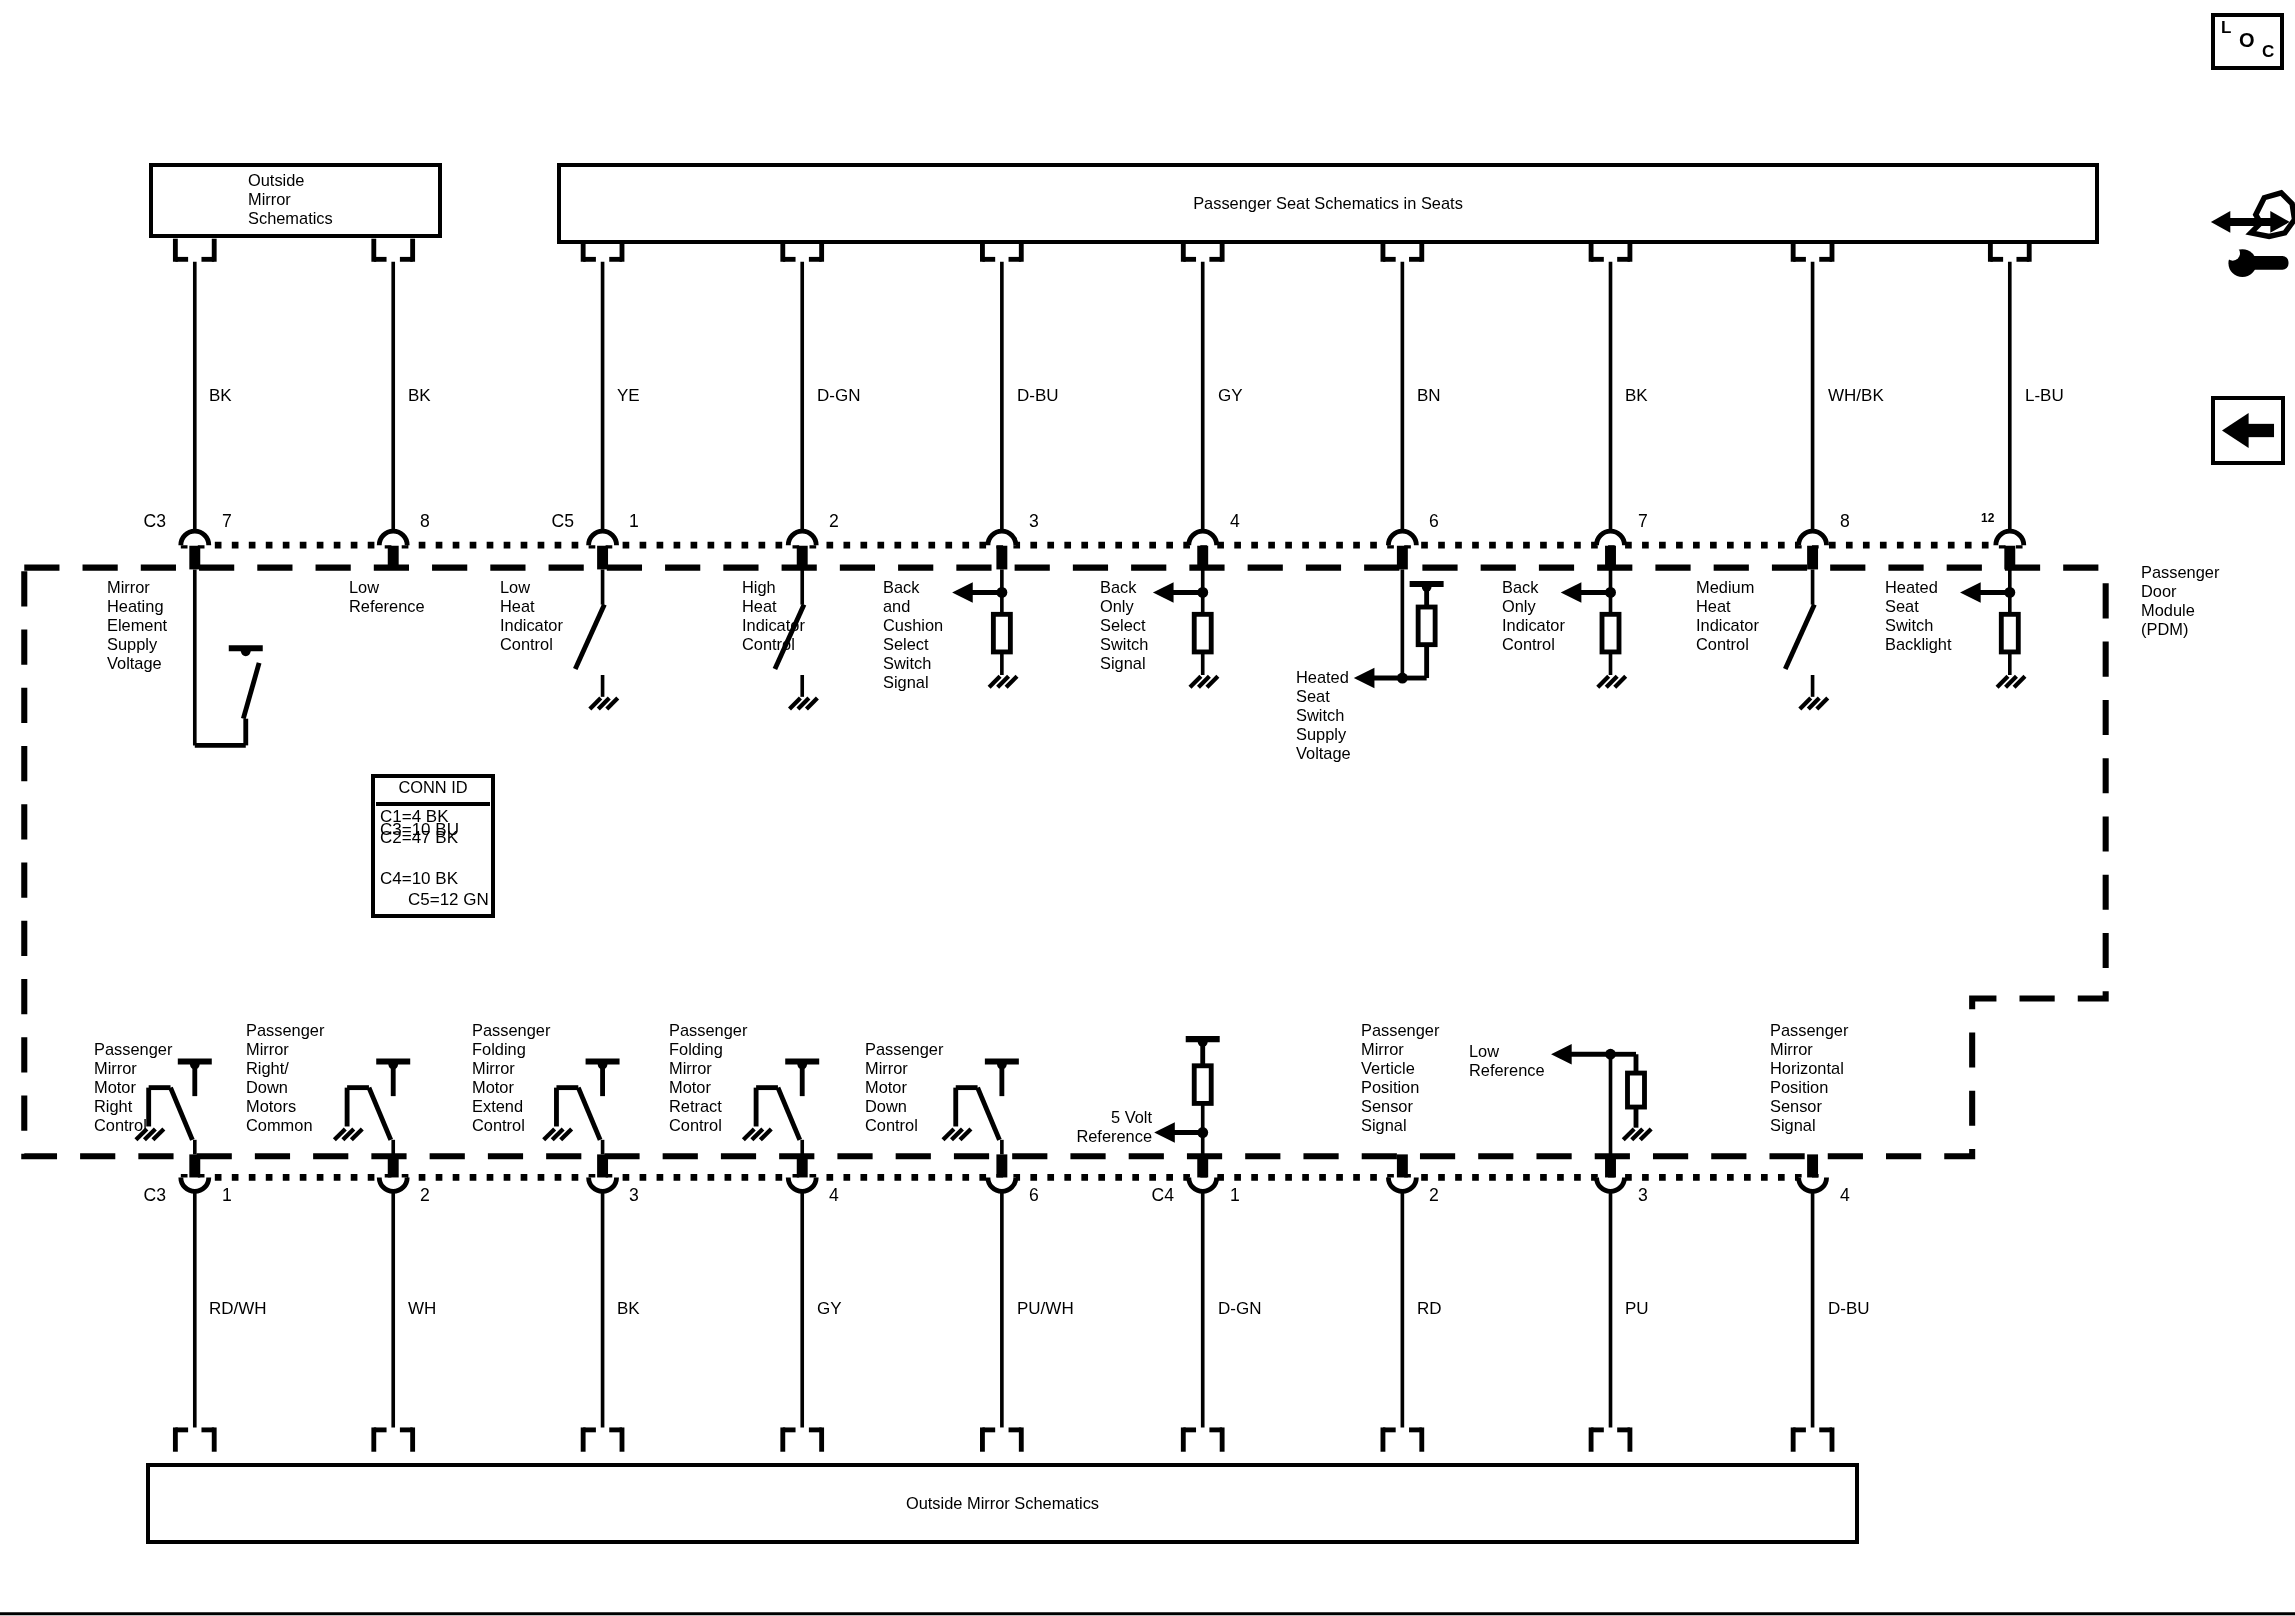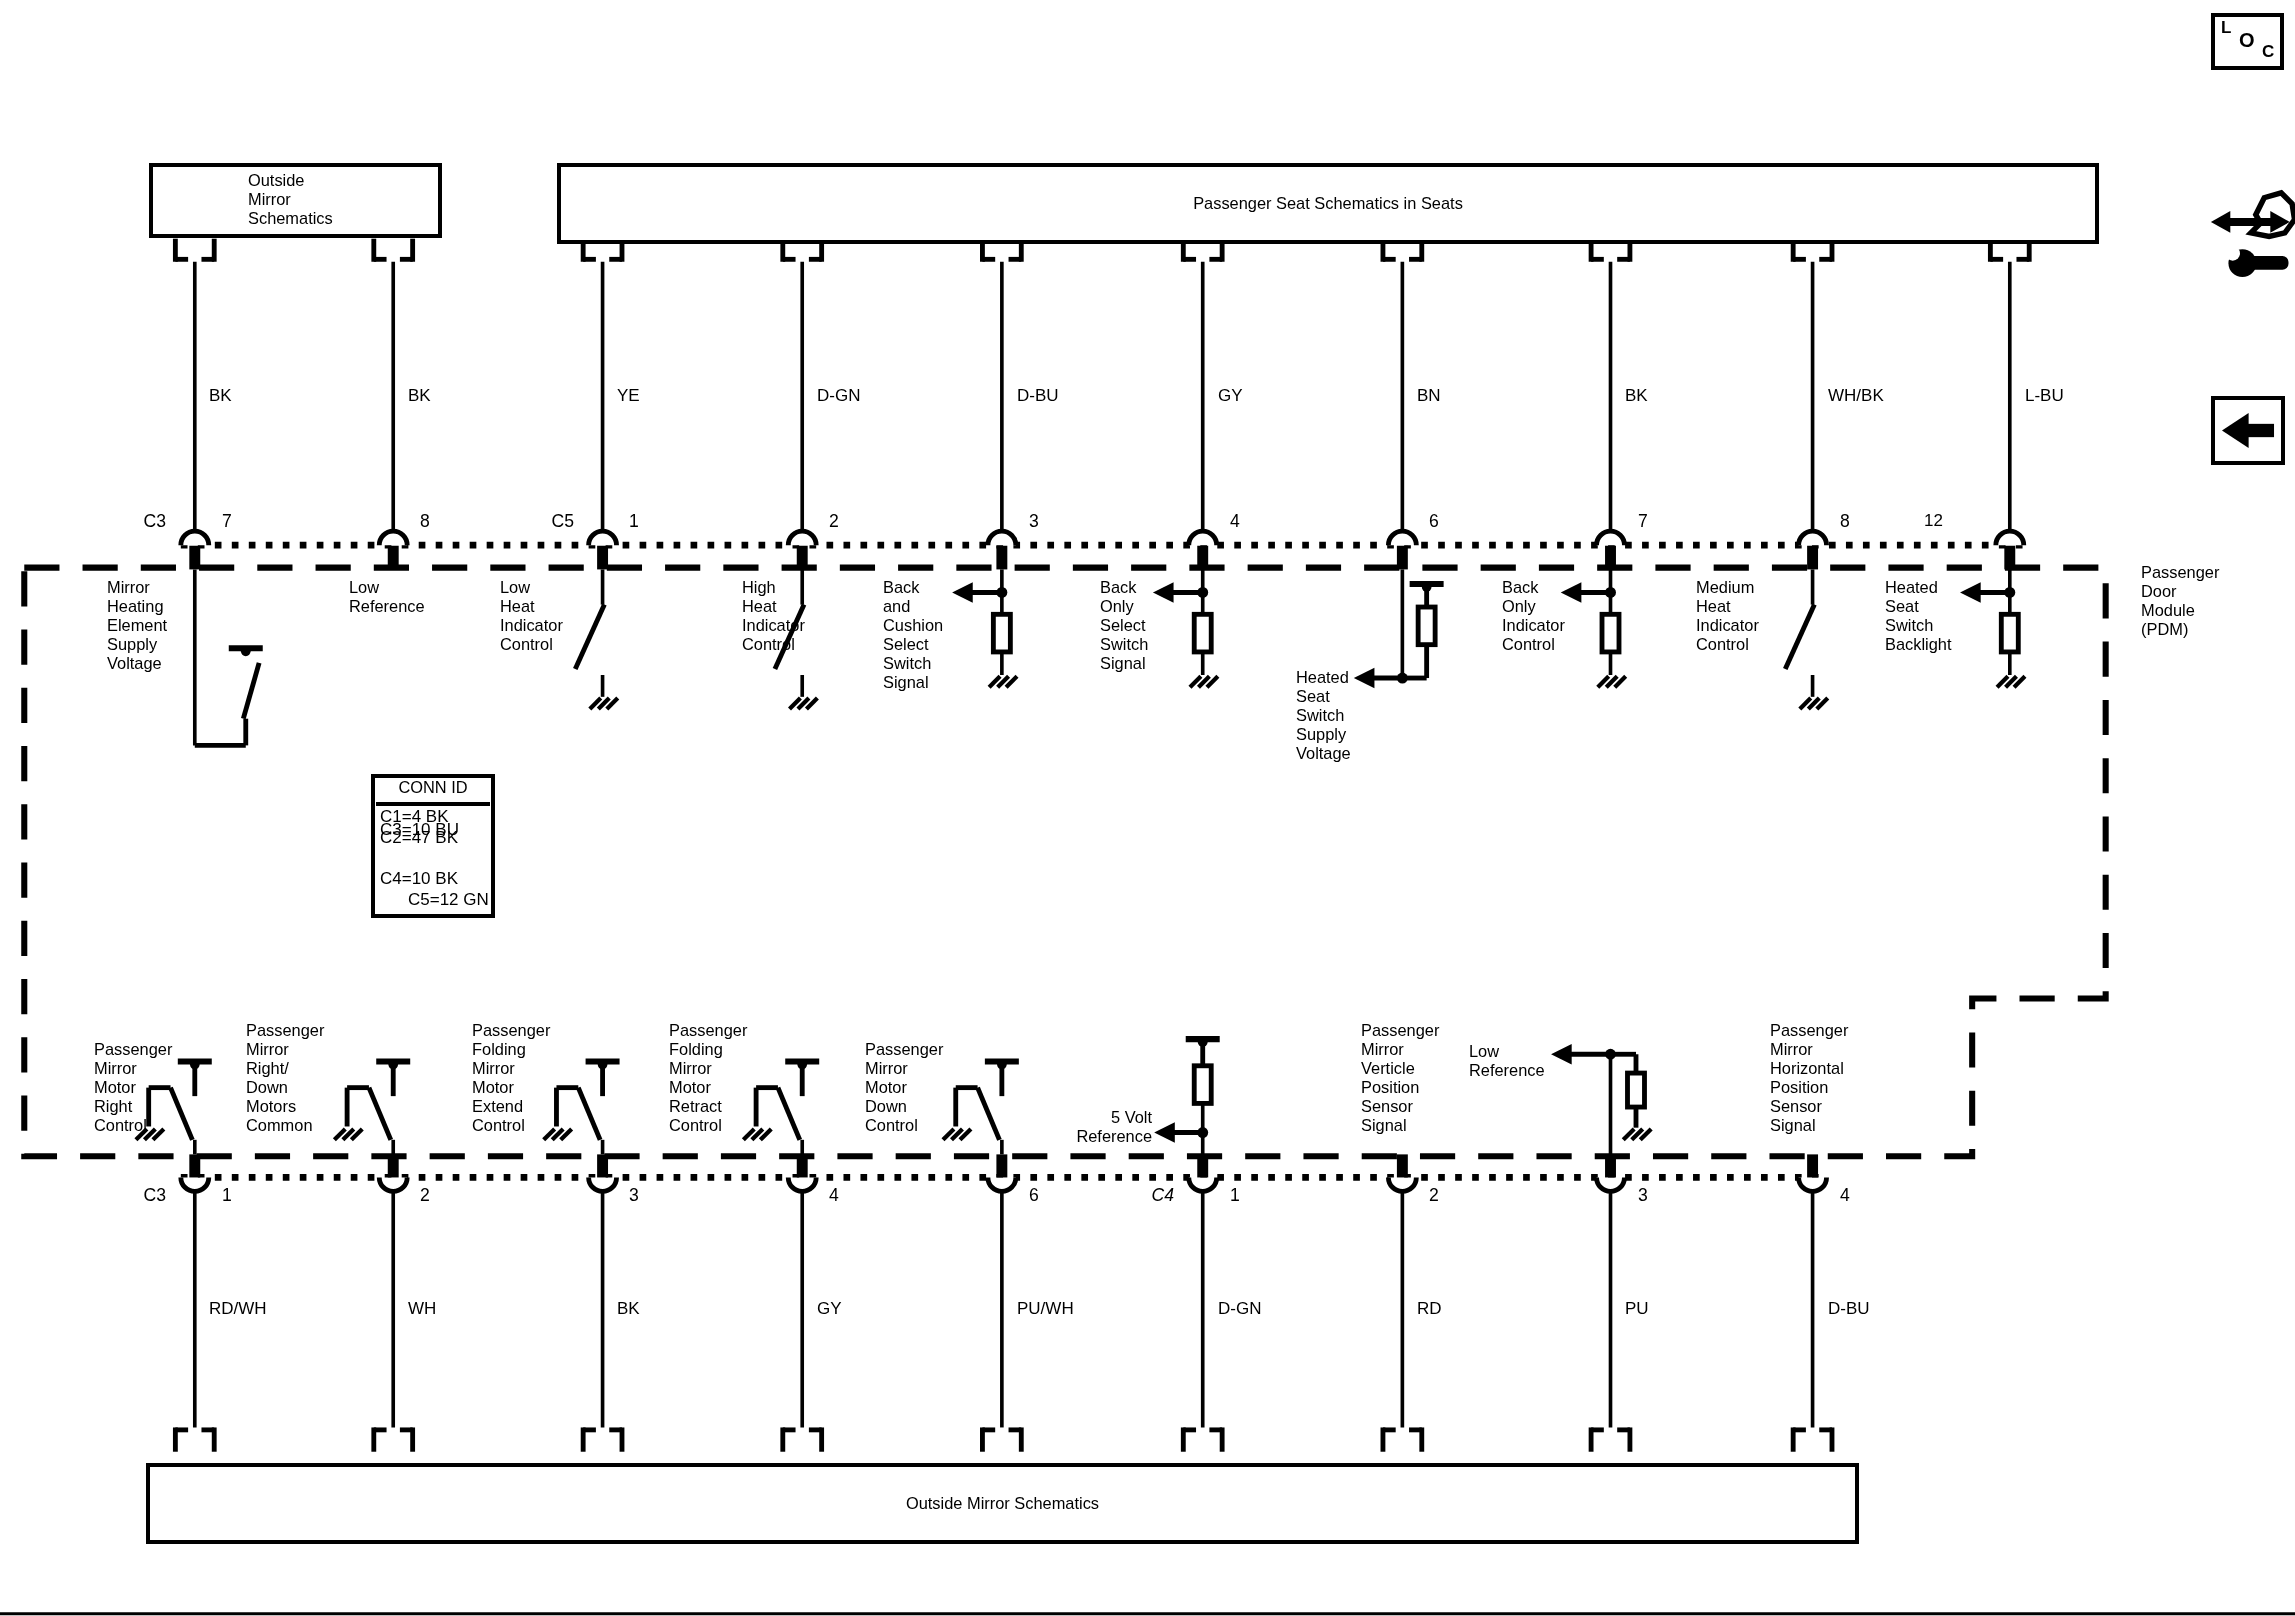--- a/index.html
+++ b/index.html
@@ -451,21 +451,21 @@
 Indicator
 Control</div>
     <div style="position: absolute; left: 1828px; top: 386px; font-size: 17px;">WH/BK</div>
     <div style="position: absolute; left: 1840px; top: 511px; font-size: 17.6px;">8</div>
     <div style="position: absolute; left: 1722px; top: 511px; width: 62px; text-align: right; font-size: 17.6px;"></div>
     <div style="position: absolute; left: 1885px; top: 578px; font-size: 16.4px; line-height: 19px; white-space: pre-line;">Heated
 Seat
 Switch
 Backlight</div>
     <div style="position: absolute; left: 2025px; top: 386px; font-size: 17px;">L-BU</div>
-    <div style="position: absolute; left: 1924px; top: 511px; font-size: 17px;">12</div>
+    <div style="position: absolute; left: 1981px; top: 511px; font-size: 12px; font-weight: bold;">12</div>
     <div style="position: absolute; left: 1919px; top: 511px; width: 62px; text-align: right; font-size: 17.6px;"></div>
     <div style="position: absolute; top: 1040px; font-size: 16.4px; line-height: 19px; white-space: pre-line; left: 94px;">Passenger
 Mirror
 Motor
 Right
 Control</div>
     <div style="position: absolute; left: 209px; top: 1299px; font-size: 17px;">RD/WH</div>
     <div style="position: absolute; left: 222px; top: 1185px; font-size: 17.6px;">1</div>
     <div style="position: absolute; left: 104px; top: 1185px; width: 62px; text-align: right; font-size: 17.6px;">C3</div>
     <div style="position: absolute; top: 1021px; font-size: 16.4px; line-height: 19px; white-space: pre-line; left: 246px;">Passenger
@@ -500,21 +500,21 @@
 Motor
 Down
 Control</div>
     <div style="position: absolute; left: 1017px; top: 1299px; font-size: 17px;">PU/WH</div>
     <div style="position: absolute; left: 1029px; top: 1185px; font-size: 17.6px;">6</div>
     <div style="position: absolute; left: 911px; top: 1185px; width: 62px; text-align: right; font-size: 17.6px;"></div>
     <div style="position: absolute; top: 1108px; font-size: 16.4px; line-height: 19px; white-space: pre-line; left: 909px; width: 243px; text-align: right;">5 Volt
 Reference</div>
     <div style="position: absolute; left: 1218px; top: 1299px; font-size: 17px;">D-GN</div>
     <div style="position: absolute; left: 1230px; top: 1185px; font-size: 17.6px;">1</div>
-    <div style="position: absolute; left: 1112px; top: 1185px; width: 62px; text-align: right; font-size: 17.6px; font-style: italic;">C4</div>
+    <div style="position: absolute; left: 1112px; top: 1185px; width: 62px; text-align: right; font-size: 17.6px;">C4</div>
     <div style="position: absolute; top: 1021px; font-size: 16.4px; line-height: 19px; white-space: pre-line; left: 1361px;">Passenger
 Mirror
 Verticle
 Position
 Sensor
 Signal</div>
     <div style="position: absolute; left: 1417px; top: 1299px; font-size: 17px;">RD</div>
     <div style="position: absolute; left: 1429px; top: 1185px; font-size: 17.6px;">2</div>
     <div style="position: absolute; left: 1312px; top: 1185px; width: 62px; text-align: right; font-size: 17.6px;"></div>
     <div style="position: absolute; top: 1042px; font-size: 16.4px; line-height: 19px; white-space: pre-line; left: 1469px;">Low

